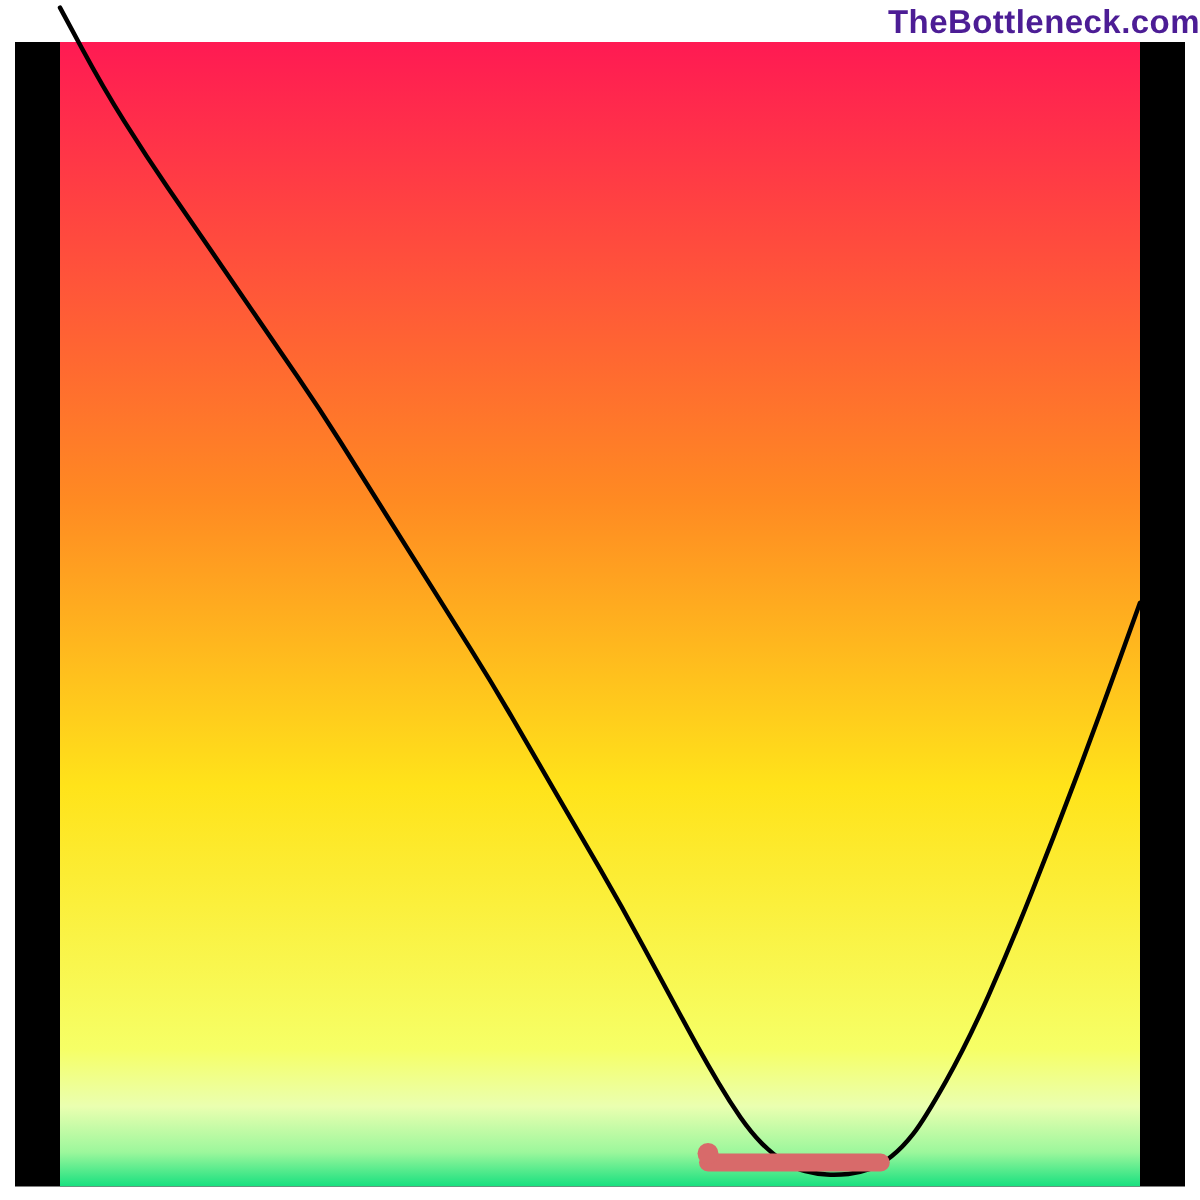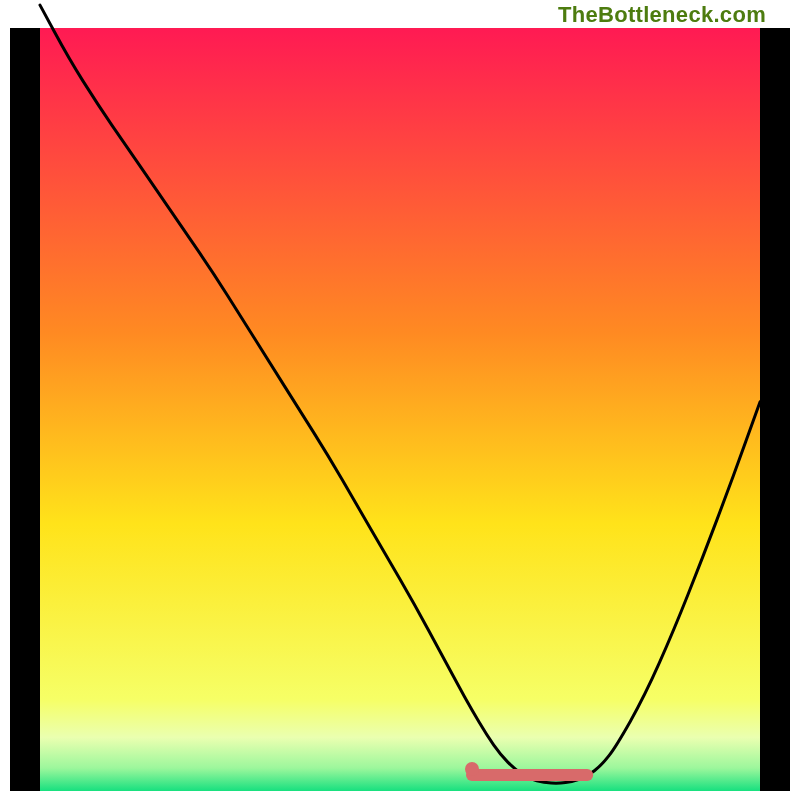--- a/index.html
+++ b/index.html
@@ -9,24 +9,24 @@
     font-family: Arial, Helvetica, sans-serif;
   }
   .wrap {
     position: relative;
     width: 800px;
     height: 800px;
   }
   .watermark {
     position: absolute;
     top: 2px;
-    right: 34px;
+    right: 0;
     font-size: 22px;
     font-weight: bold;
-    color: #4d7c0f;
+    color: #4c1d95;
     letter-spacing: 0.3px;
   }
   .plot {
     position: absolute;
     left: 10px;
     top: 28px;
     width: 780px;
     height: 763px;
     background: #000;
   }

